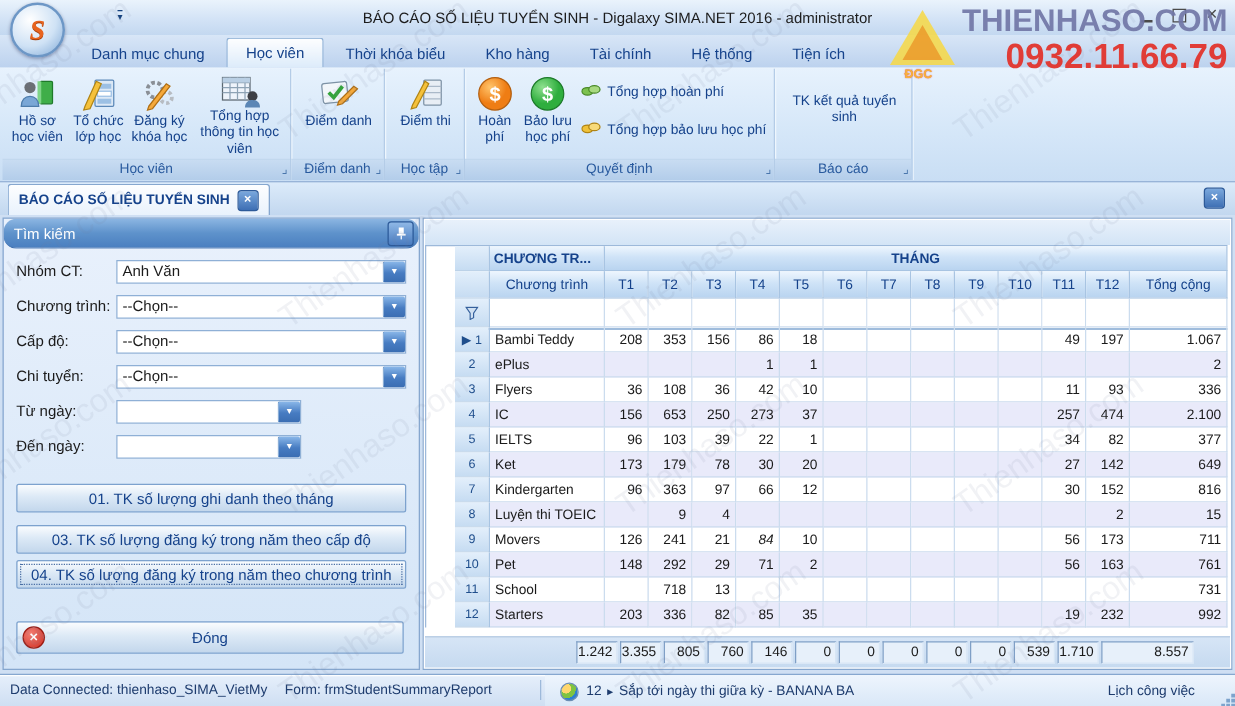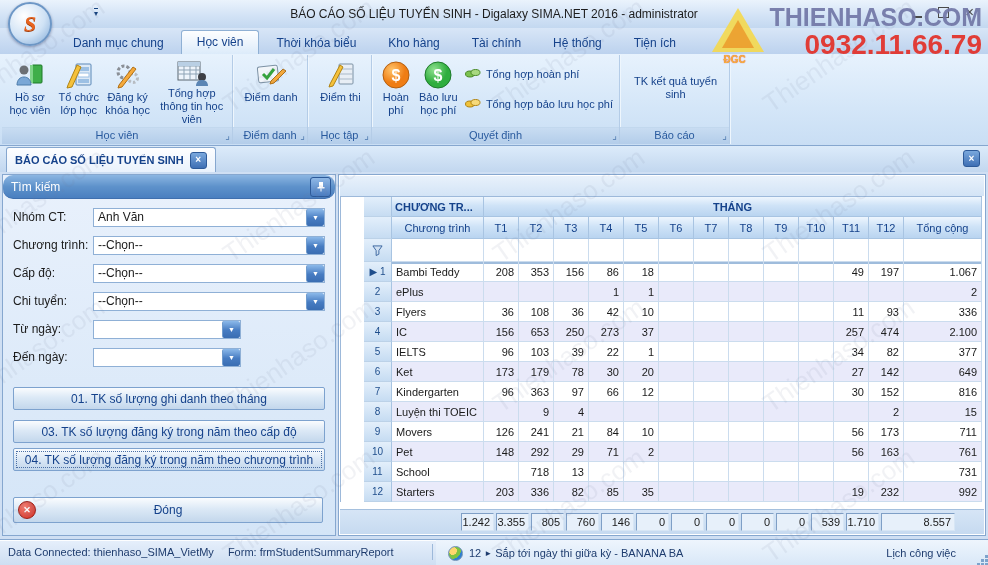--- a/index.html
+++ b/index.html
@@ -594,21 +594,21 @@
             <div class="g-cell num" style="width: 35px; height: 20px;"></div>
             <div class="g-cell num" style="width: 35px; height: 20px;">2</div>
             <div class="g-cell num" style="width: 78px; height: 20px;">15</div>
           </div>
           <div class="g-row">
             <div class="g-ind" style="width: 28px; height: 20px;">9</div>
             <div class="g-cell" style="width: 92px; height: 20px;">Movers</div>
             <div class="g-cell num" style="width: 35px; height: 20px;">126</div>
             <div class="g-cell num" style="width: 35px; height: 20px;">241</div>
             <div class="g-cell num" style="width: 35px; height: 20px;">21</div>
-            <div class="g-cell num" style="width: 35px; height: 20px;">84</div>
+            <div class="g-cell num" style="width: 35px; height: 20px; font-style: italic;">84</div>
             <div class="g-cell num" style="width: 35px; height: 20px;">10</div>
             <div class="g-cell num" style="width: 35px; height: 20px;"></div>
             <div class="g-cell num" style="width: 35px; height: 20px;"></div>
             <div class="g-cell num" style="width: 35px; height: 20px;"></div>
             <div class="g-cell num" style="width: 35px; height: 20px;"></div>
             <div class="g-cell num" style="width: 35px; height: 20px;"></div>
             <div class="g-cell num" style="width: 35px; height: 20px;">56</div>
             <div class="g-cell num" style="width: 35px; height: 20px;">173</div>
             <div class="g-cell num" style="width: 78px; height: 20px;">711</div>
           </div>

